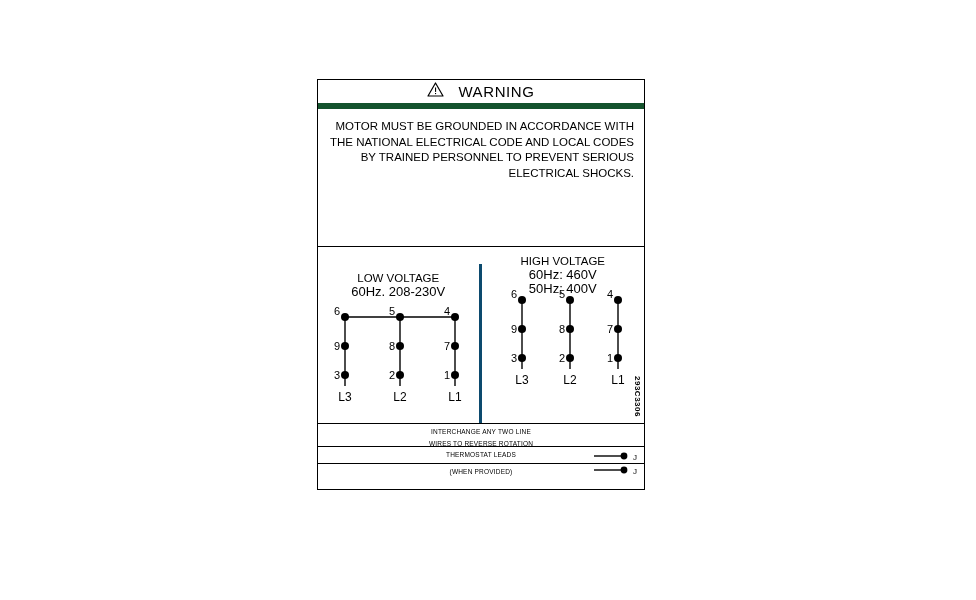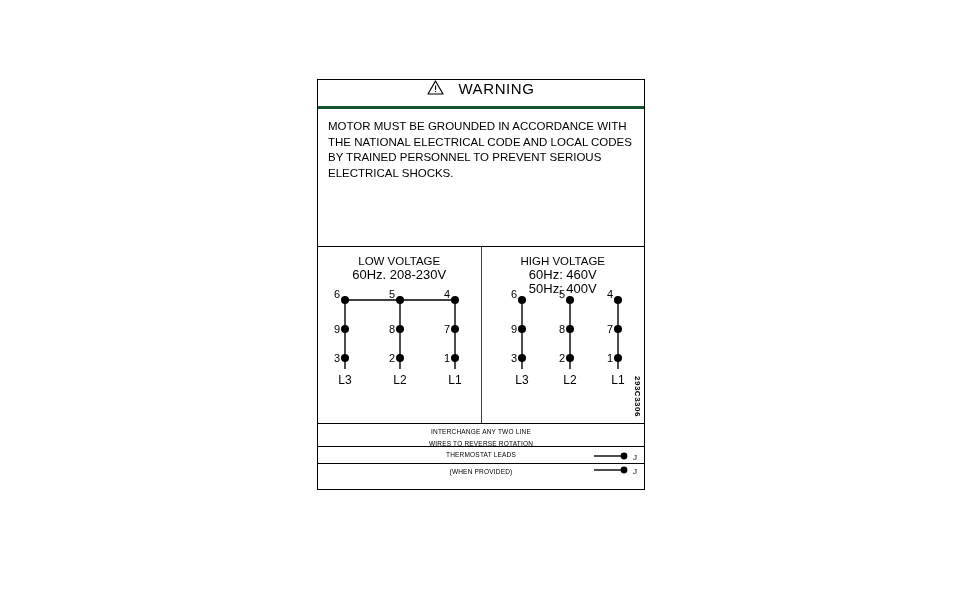--- a/index.html
+++ b/index.html
@@ -20,40 +20,42 @@
     top: 79px;
     width: 328px;
     height: 411px;
     border: 1px solid #000;
     box-sizing: border-box;
     background: #ffffff;
   }
   
   .warn-header {
     height: 29px;
-    border-bottom: 3px solid #14532d;
+    border-bottom: 6px solid #14532d;
     display: flex;
+    align-items: center;
     justify-content: center;
     gap: 14px;
     box-sizing: border-box;
   }
   .warn-title {
     font-size: 15px;
     letter-spacing: 0.6px;
     color: #000;
   }
   .tri-icon {
     display: block;
   }
   
   .warn-body {
     border-bottom: 1px solid #000;
     padding: 10px 10px 20px 10px;
     box-sizing: border-box;
     height: 138px;
+    text-align: right;
   }
   .warn-body p {
     margin: 0;
     font-size: 11.5px;
     line-height: 15.6px;
     color: #000;
   }
   .warn-body p + p {
     margin-top: 13px;
   }
@@ -64,21 +66,22 @@
     border-bottom: 1px solid #000;
     box-sizing: border-box;
     position: relative;
   }
   .diagram {
     box-sizing: border-box;
     position: relative;
   }
   .diagram.low {
     width: 164px;
-    border-right: 1px solid #0c4a6e;
+    border-right: 3px solid #0c4a6e;
+    margin-top: 17px;
   }
   .diagram.high {
     width: 163px;
   }
   .diag-title {
     text-align: center;
     font-size: 11.5px;
     line-height: 14px;
     color: #000;
     margin-top: 7px;

